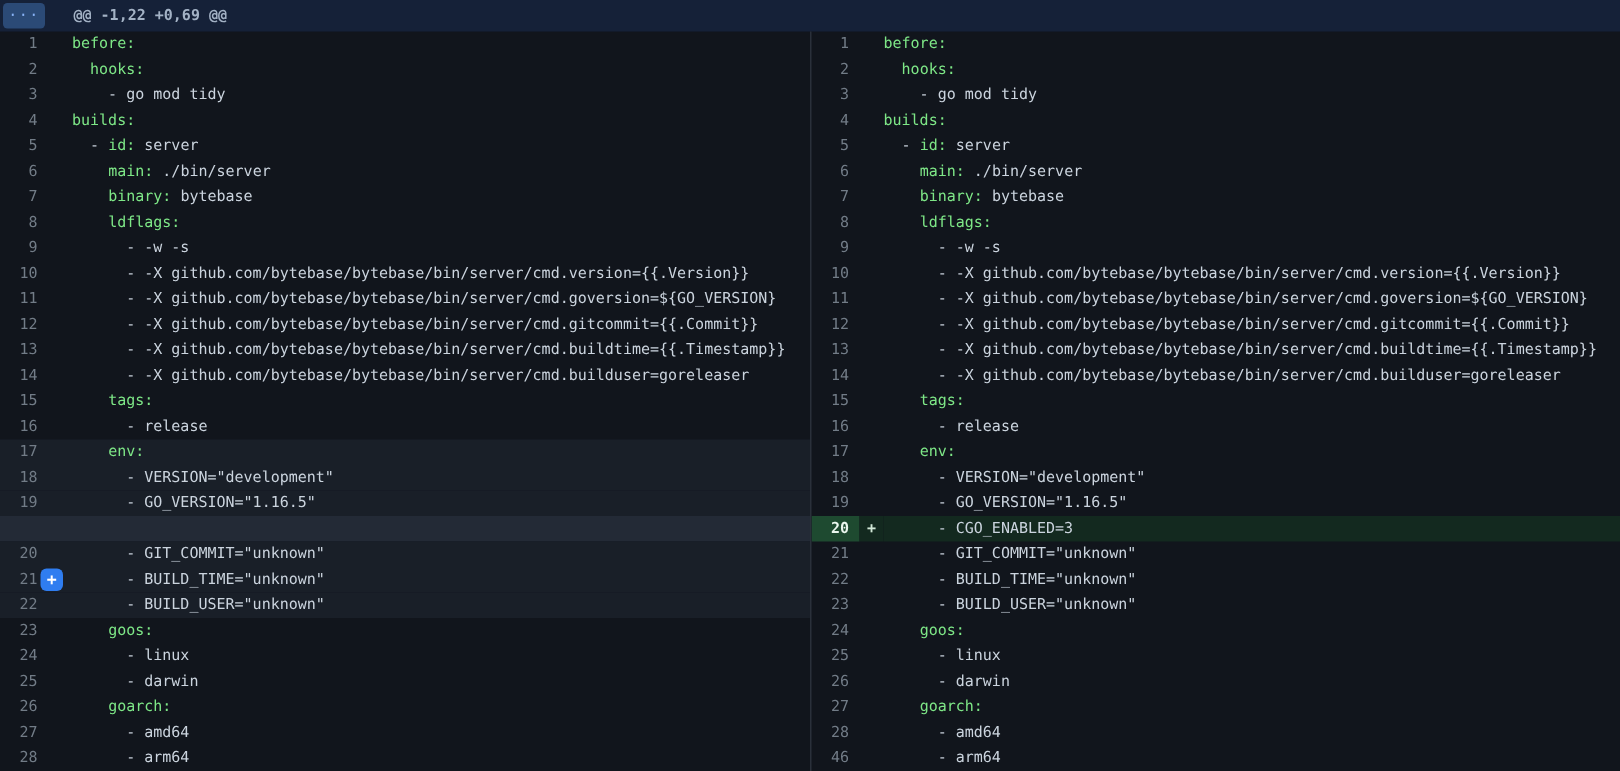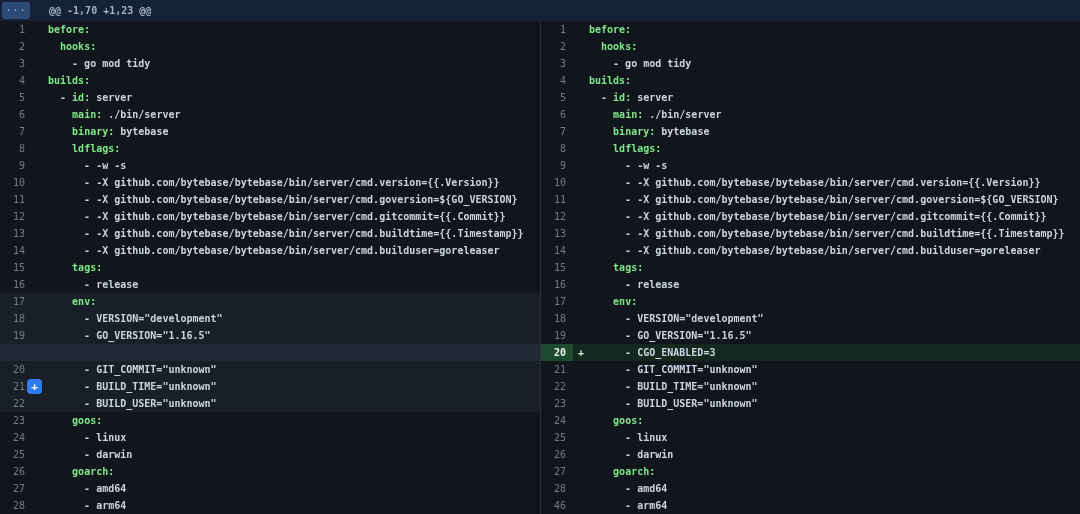--- a/index.html
+++ b/index.html
@@ -31,21 +31,21 @@
   .pane{width:540px;flex:none;overflow:hidden;}
   .pane.right{width:539px;border-left:1px solid #2a303a;}
 
   
   .row{height:17px;line-height:17px;display:flex;position:relative;white-space:pre;}
   .num{
     width:32px;flex:none;box-sizing:border-box;padding-right:7px;
     text-align:right;color:#727c87;cursor:pointer;
   }
   .marker{width:16px;flex:none;box-sizing:border-box;padding-left:5px;color:#d2e8d8;font-weight:bold;}
-  .code{flex:1;overflow:hidden;font-weight:bold;}
+  .code{flex:1;overflow:hidden;font-weight:normal;}
   .plain{color:#cbd4de;}
   .key{color:#7ee787;}
 
   
   .row.hl{background:#191f28;}
   .row.gap{background:#232a36;}
   .row.add .num{background:#1e4a30;color:#eaf6ee;font-weight:bold;}
   .row.add .marker,.row.add .code{background:#13291f;}
 
   
@@ -57,21 +57,21 @@
   }
 </style>
 </head>
 <body>
 
 <div class="diff-view">
   <div class="hunk-header">
     <button class="expander">
       <span>···</span>
     </button>
-    <span class="hunk-text">@@ -1,70 +1,23 @@</span>
+    <span class="hunk-text">@@ -1,22 +0,69 @@</span>
   </div>
   <div class="panes">
     <div class="pane left" id="pane-left">
         <div class="row ctx"><div class="num">1</div><div class="marker"></div><div class="code"><span class="key">before:</span></div></div>
         <div class="row ctx"><div class="num">2</div><div class="marker"></div><div class="code"><span class="plain">  </span><span class="key">hooks:</span></div></div>
         <div class="row ctx"><div class="num">3</div><div class="marker"></div><div class="code"><span class="plain">    - go mod tidy</span></div></div>
         <div class="row ctx"><div class="num">4</div><div class="marker"></div><div class="code"><span class="key">builds:</span></div></div>
         <div class="row ctx"><div class="num">5</div><div class="marker"></div><div class="code"><span class="plain">  - </span><span class="key">id:</span><span class="plain"> server</span></div></div>
         <div class="row ctx"><div class="num">6</div><div class="marker"></div><div class="code"><span class="plain">    </span><span class="key">main:</span><span class="plain"> ./bin/server</span></div></div>
         <div class="row ctx"><div class="num">7</div><div class="marker"></div><div class="code"><span class="plain">    </span><span class="key">binary:</span><span class="plain"> bytebase</span></div></div>

